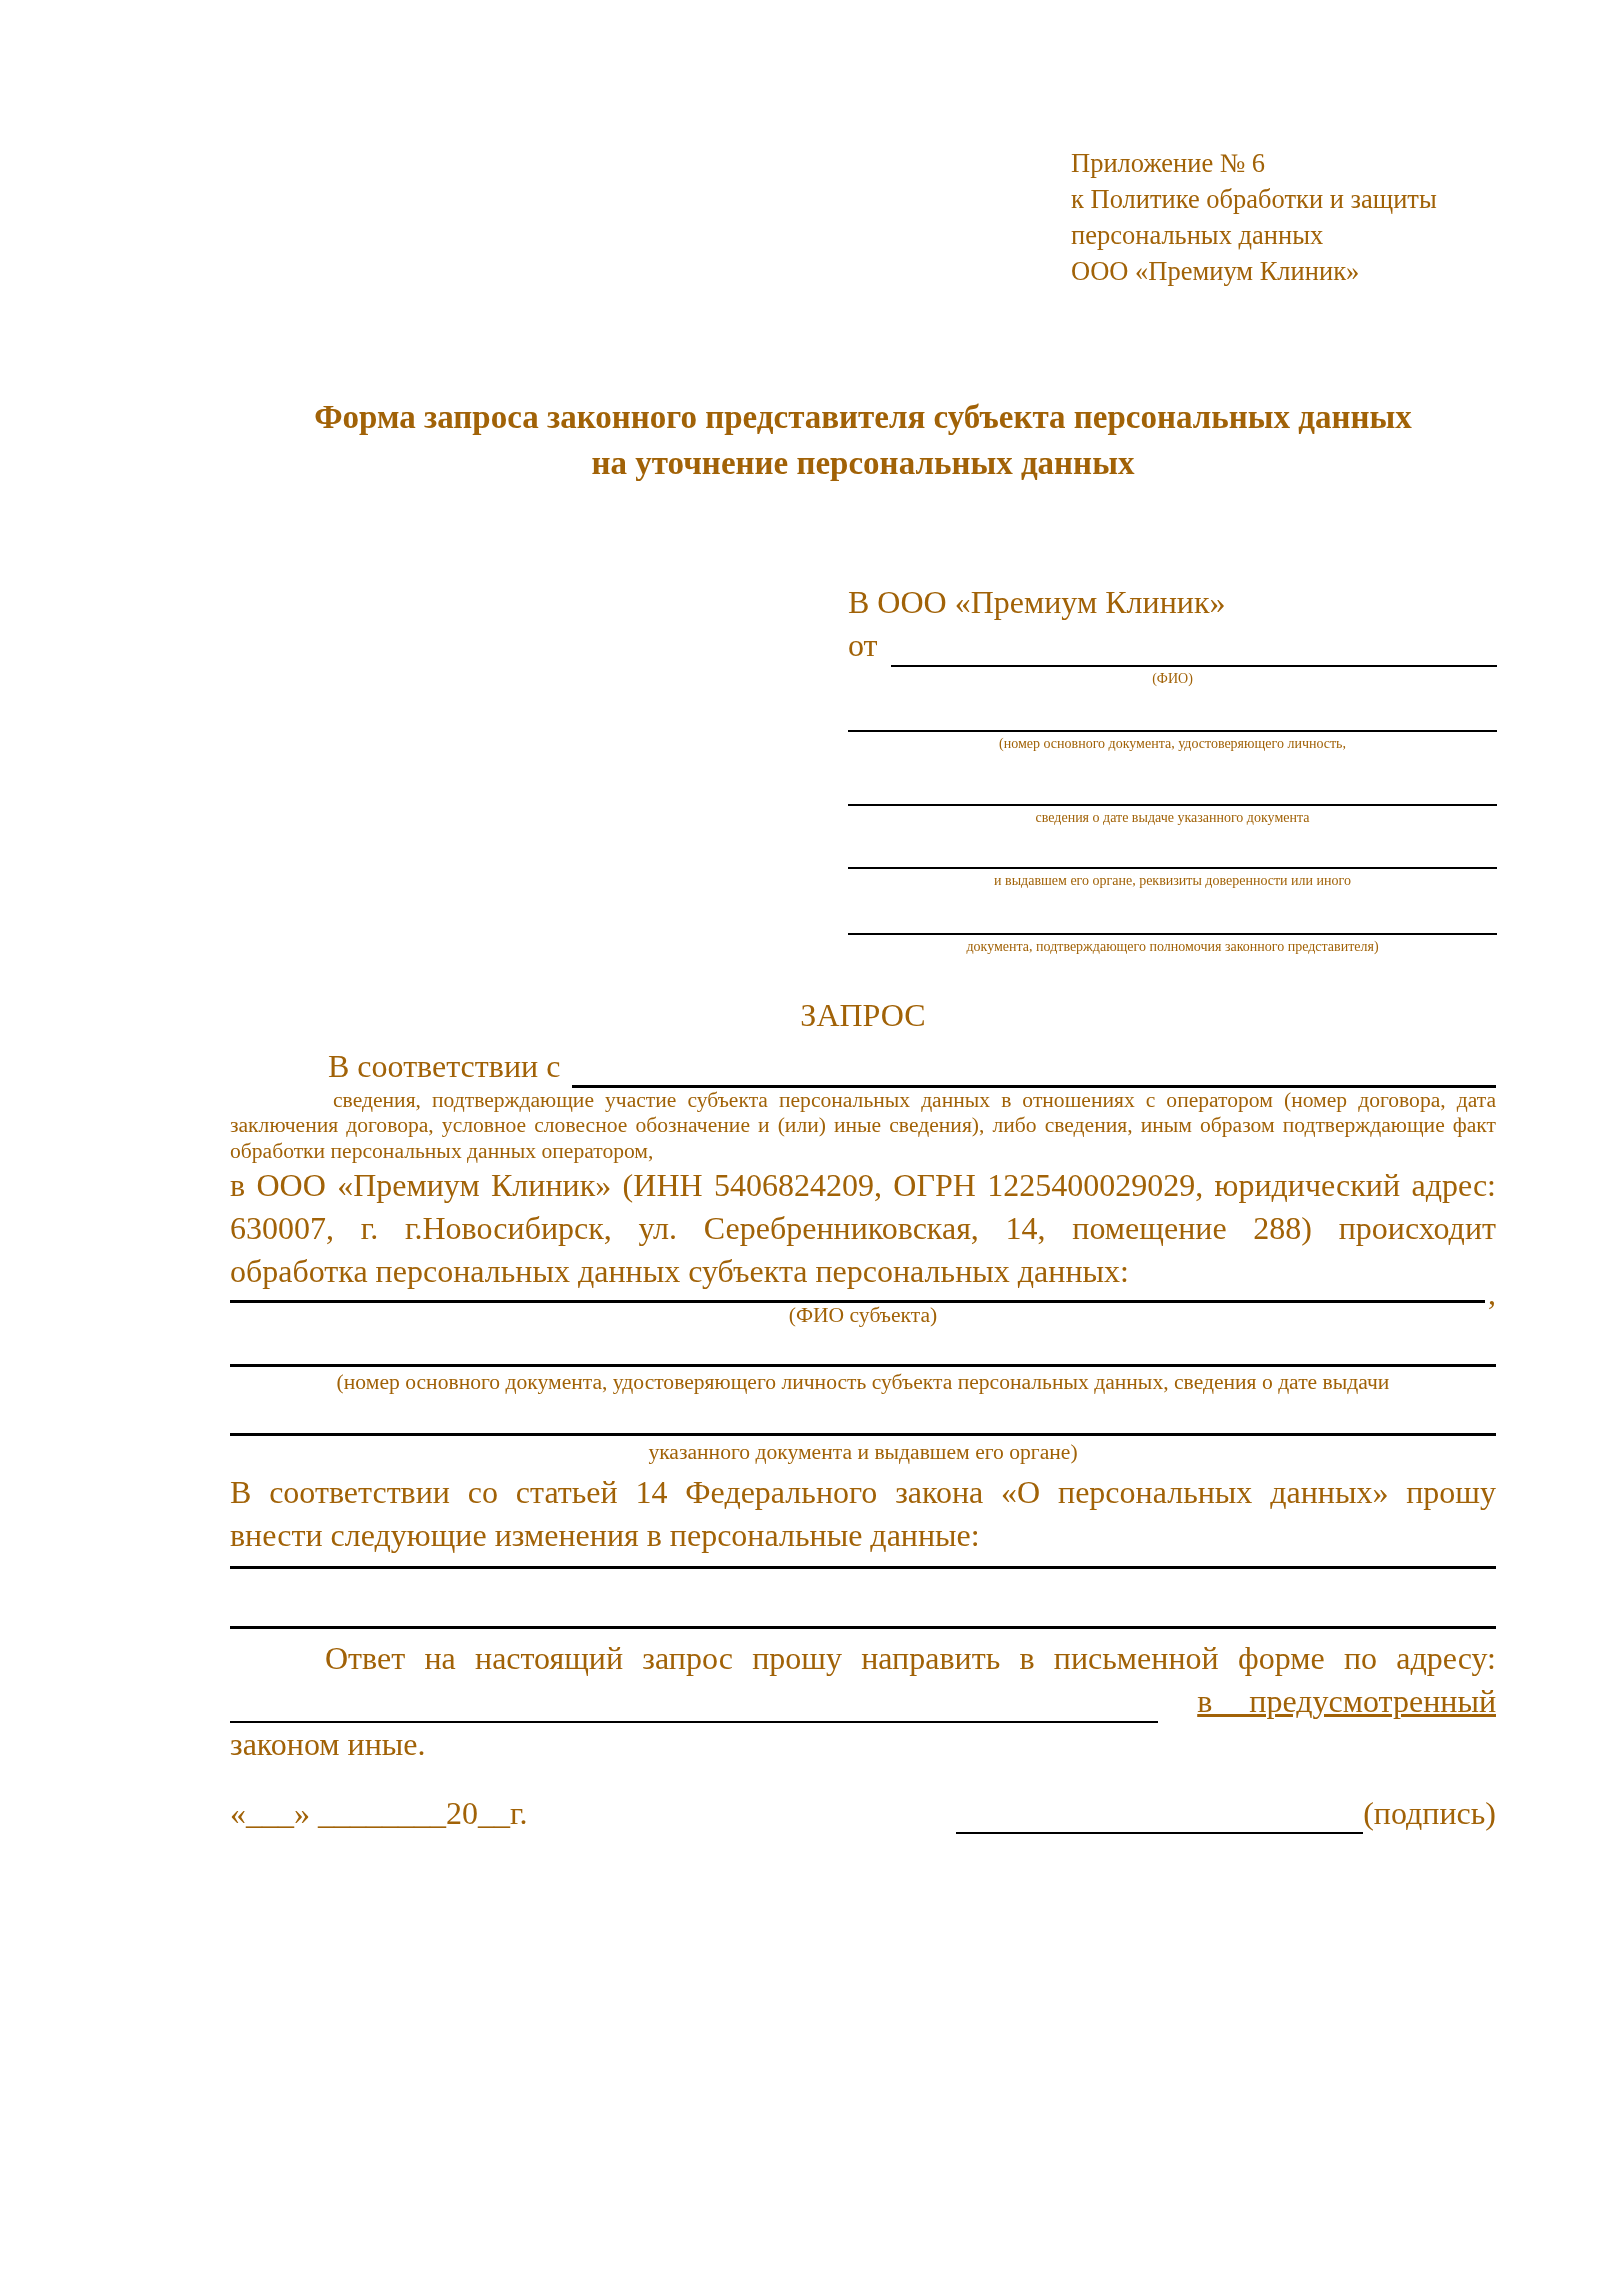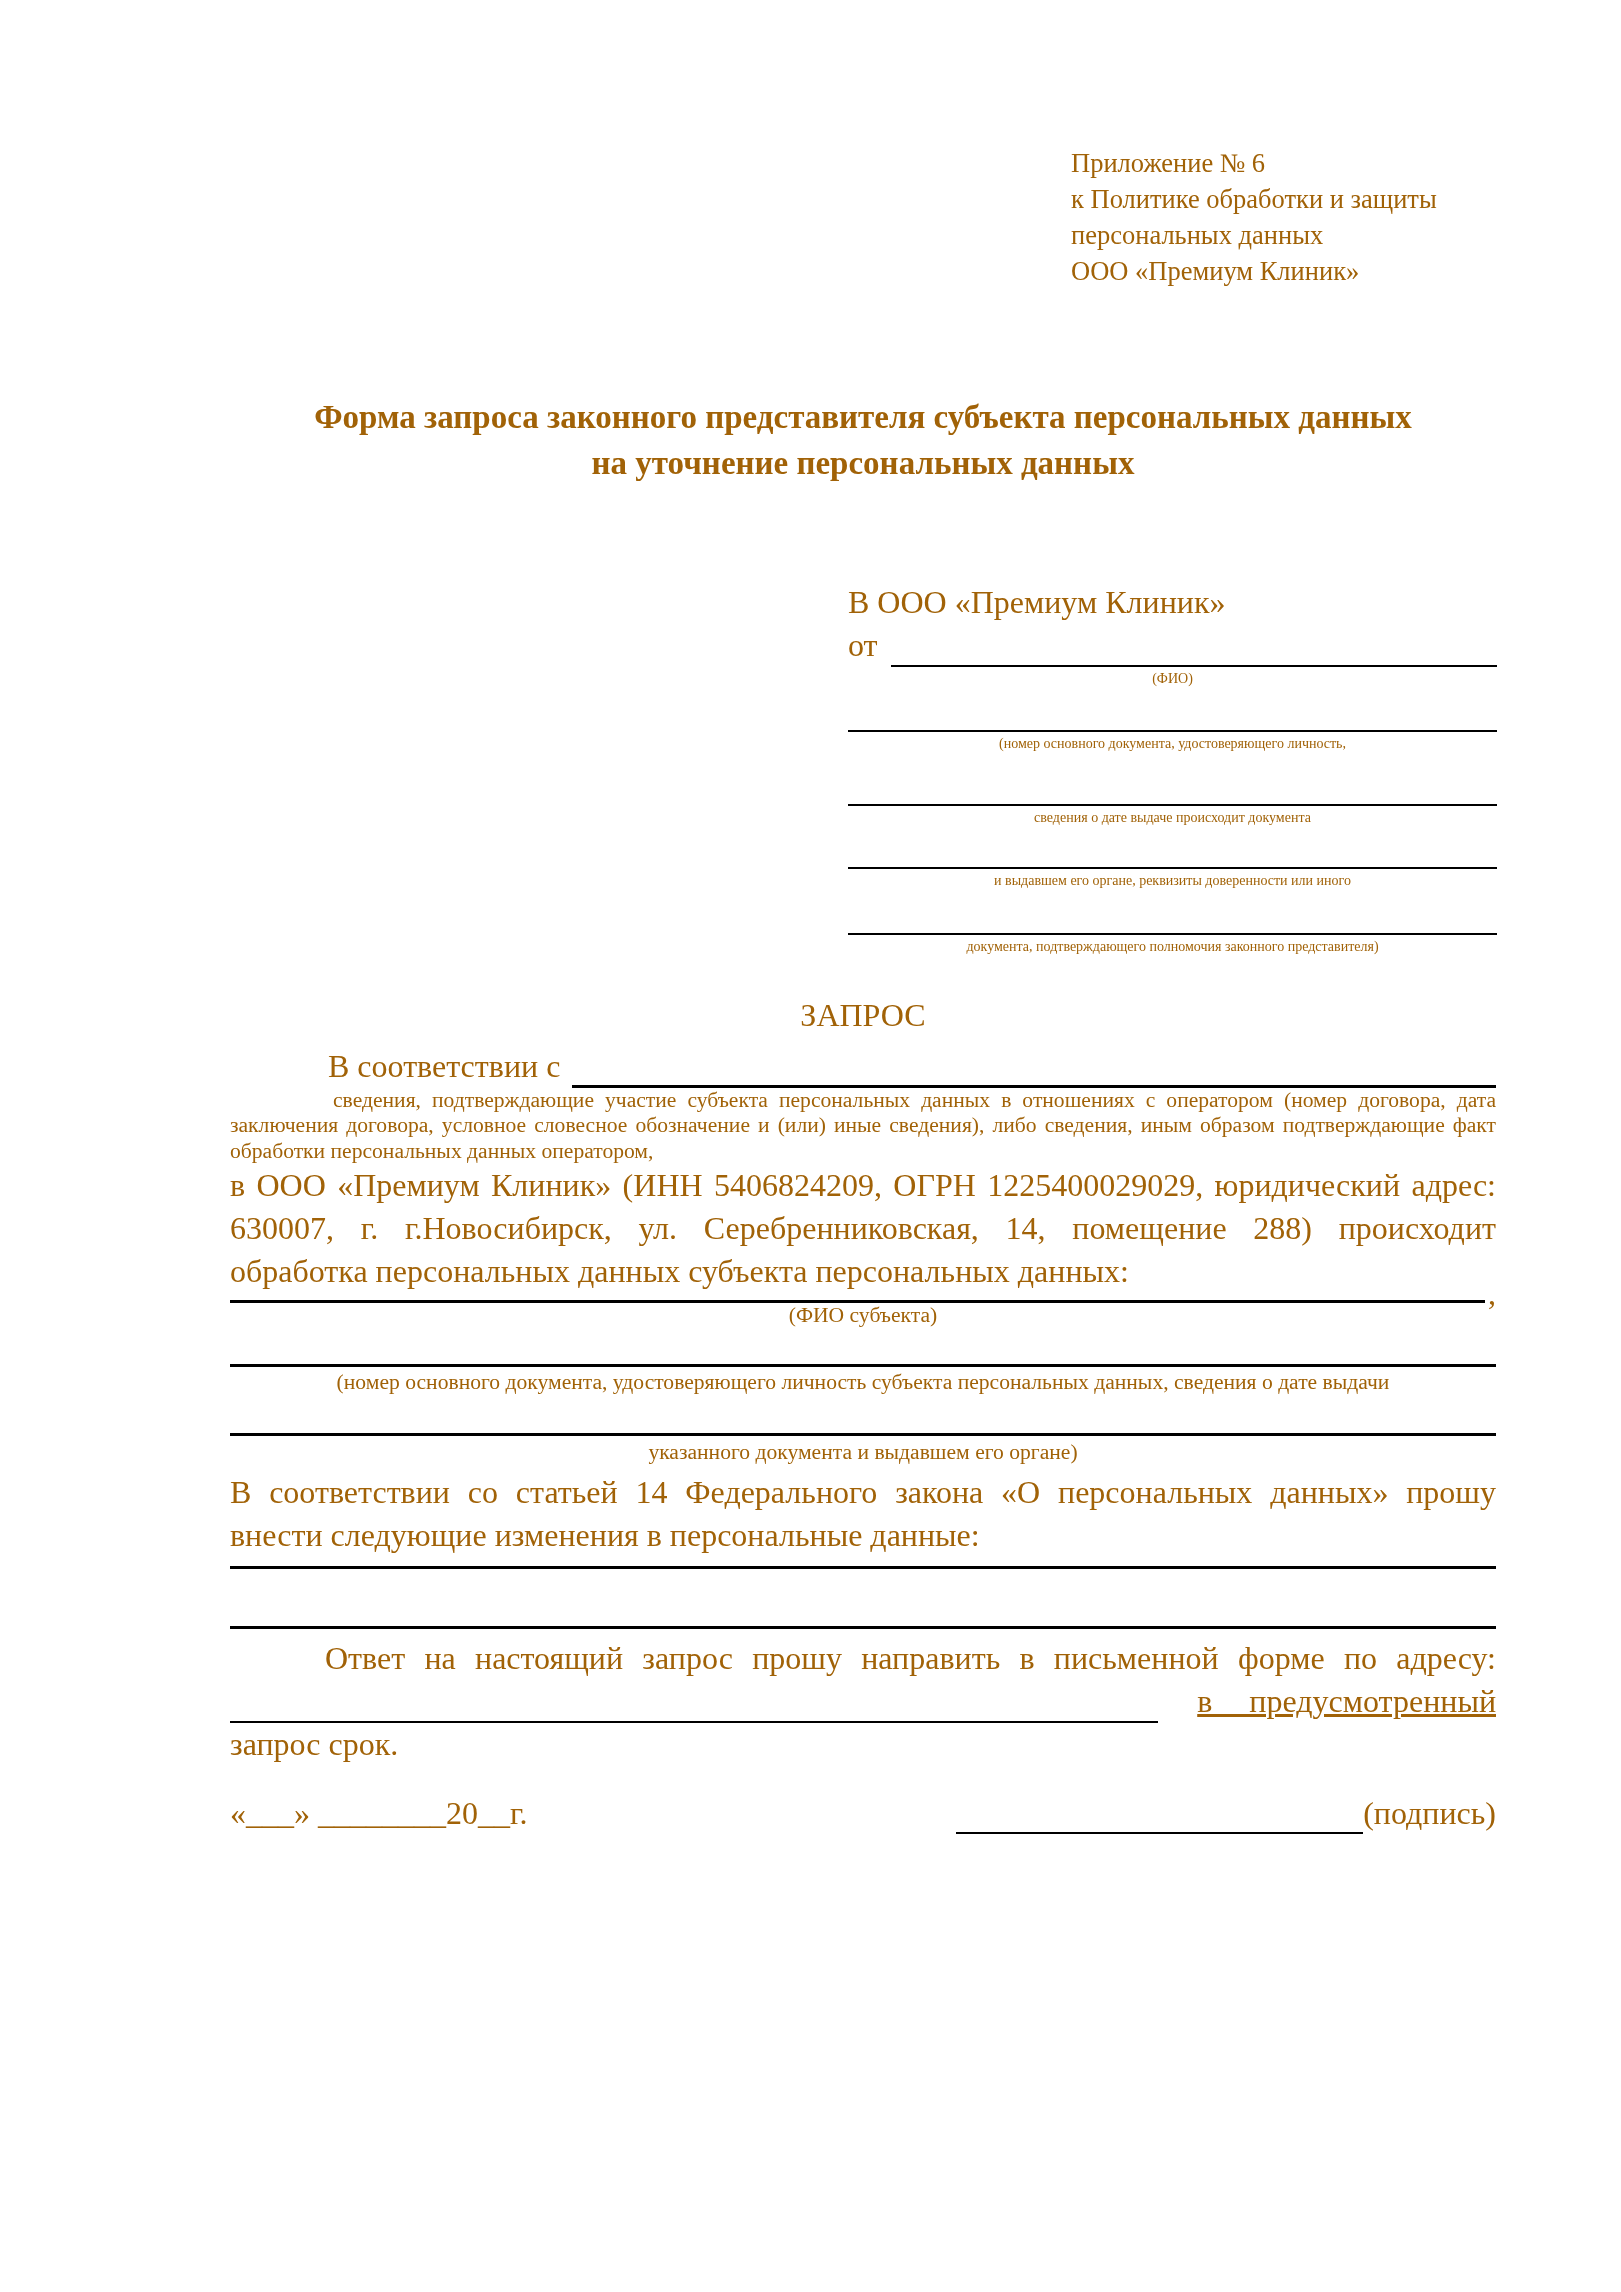--- a/index.html
+++ b/index.html
@@ -80,21 +80,21 @@
     <div class="row from-row">
       <span class="lbl">от</span>
       <span class="fill"></span>
     </div>
     <div class="smallcap">(ФИО)</div>
 
     <div class="rule r-a1"></div>
     <div class="smallcap">(номер основного документа, удостоверяющего личность,</div>
 
     <div class="rule r-a2"></div>
-    <div class="smallcap">сведения о дате выдаче происходит документа</div>
+    <div class="smallcap">сведения о дате выдаче указанного документа</div>
 
     <div class="rule r-a3"></div>
     <div class="smallcap">и выдавшем его органе, реквизиты доверенности или иного</div>
 
     <div class="rule r-a4"></div>
     <div class="smallcap">документа, подтверждающего полномочия законного представителя)</div>
   </div>
 
   <div class="abs body">
 
@@ -135,21 +135,21 @@
     </div>
 
     <div class="blankA"></div>
     <div class="blankB"></div>
 
     <div class="answer1 just">Ответ на настоящий запрос прошу направить в письменной форме по адресу:</div>
     <div class="row ans-row">
       <span class="fill"></span>
       <span class="ans-mid">в предусмотренный</span>
     </div>
-    <div>запрос срок.</div>
+    <div>законом иные.</div>
 
     <div class="row footer-row">
       <span class="date-field">«___» ________20__г.</span>
       <span class="sig-group">
         <span class="sigline"></span>
         <span>(подпись)</span>
       </span>
     </div>
 
   </div>

